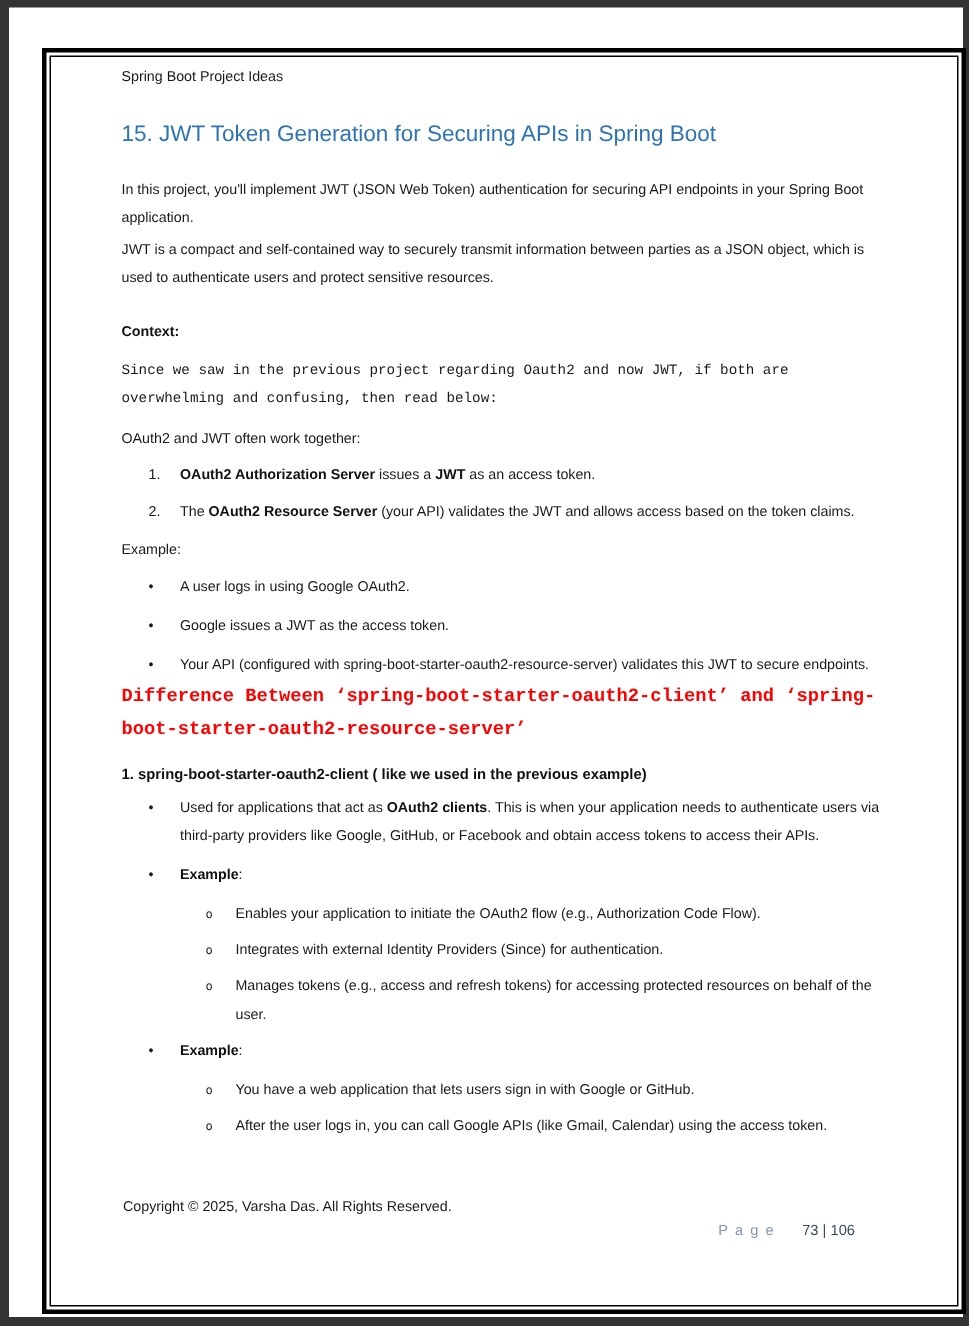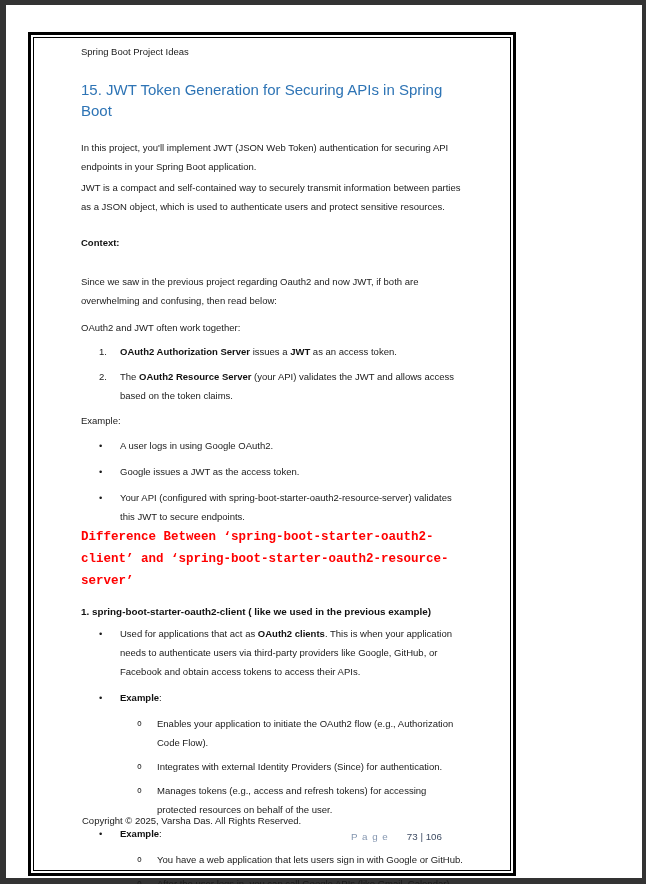--- a/index.html
+++ b/index.html
@@ -13,21 +13,21 @@
   }
   .page {
     position: absolute;
     left: 6px; top: 5px;
     width: 636px; height: 873px;
     background: #ffffff;
   }
   .frame {
     position: absolute;
     left: 22px; top: 27px;
-    width: 488px; height: 844px;
+    width: 616px; height: 844px;
     border: 3px solid #000000;
     padding: 2px;
   }
   .inner {
     width: 100%; height: 100%;
     border: 1.5px solid #000000;
     position: relative;
     padding: 4px 47px 0 47px;
     font-size: 9.5px;
     line-height: 19px;
@@ -39,21 +39,21 @@
     font-size: 15px;
     line-height: 21px;
     font-weight: 400;
     color: #2E74B5;
     text-align: left;
   }
   p { margin: 0; }
   .p1 { margin-top: 17px; }
   .p2 { margin-top: 2px; }
   .ctx { margin-top: 17px; font-weight: 700; color: #111; }
-  .since { margin-top: 20px; }
+  .since { margin-top: 6px; font-family: Liberation Mono, monospace; }
   .together { margin-top: 8px; }
   .olist { margin-top: 5px; }
   .li-num { display: flex; margin-left: 18px; margin-bottom: 6px; }
   .li-num .mk { width: 21px; flex: none; }
   .ex-label { margin-top: 0; }
   .ulist { margin-top: 6px; }
   .li1 { display: flex; margin-left: 18px; margin-bottom: 7px; }
   .li1 .mk { width: 21px; flex: none; }
   .li2 { display: flex; margin-left: 56px; margin-bottom: 5px; }
   .li2 .mk { width: 20px; flex: none; font-size: 8px; font-family: "DejaVu Sans Mono", monospace; }
@@ -65,21 +65,21 @@
     color: #FF0000;
     font-family: Liberation Mono, monospace;
   }
   .client-heading { margin-top: 5px; font-weight: 700; font-size: 9.9px; color: #111; }
   .clist { margin-top: 3px; }
   .sublist { margin-top: 5px; }
   b { font-weight: 700; color: #111; }
   .footer {
     position: absolute;
     left: 48px; right: 48px;
-    top: 776px;
+    top: 760px;
     line-height: 14px;
   }
   .copyright { font-size: 9.5px; }
   .pageline { text-align: right; margin-top: 2px; padding-right: 20px; font-size: 9.8px; }
   .pg-word { color: #8496B0; letter-spacing: 1px; }
   .pg-num { color: #3E4C63; margin-left: 18px; }
 </style>
 </head>
 <body>
 

